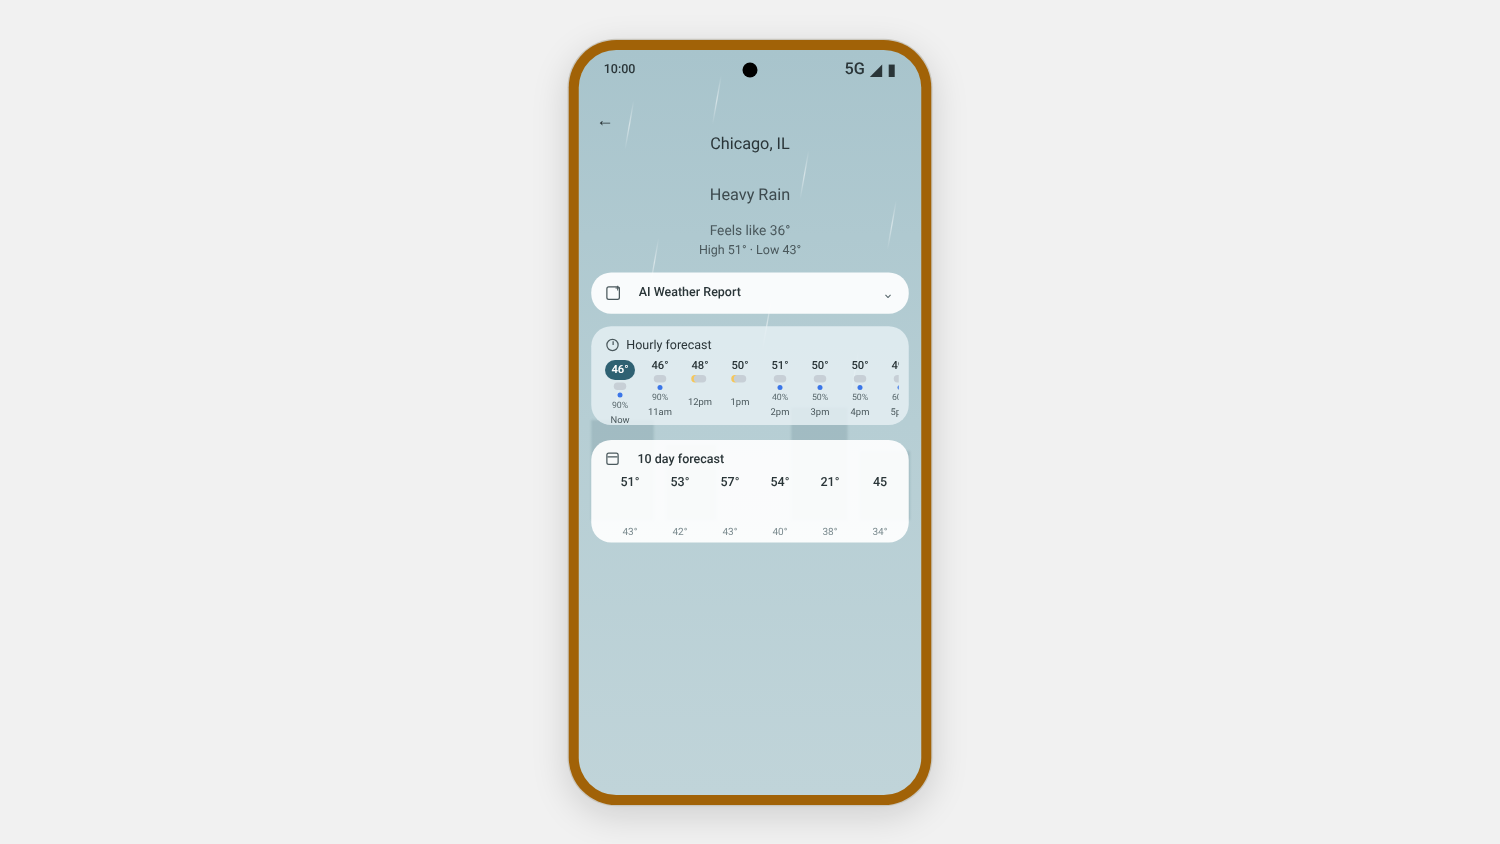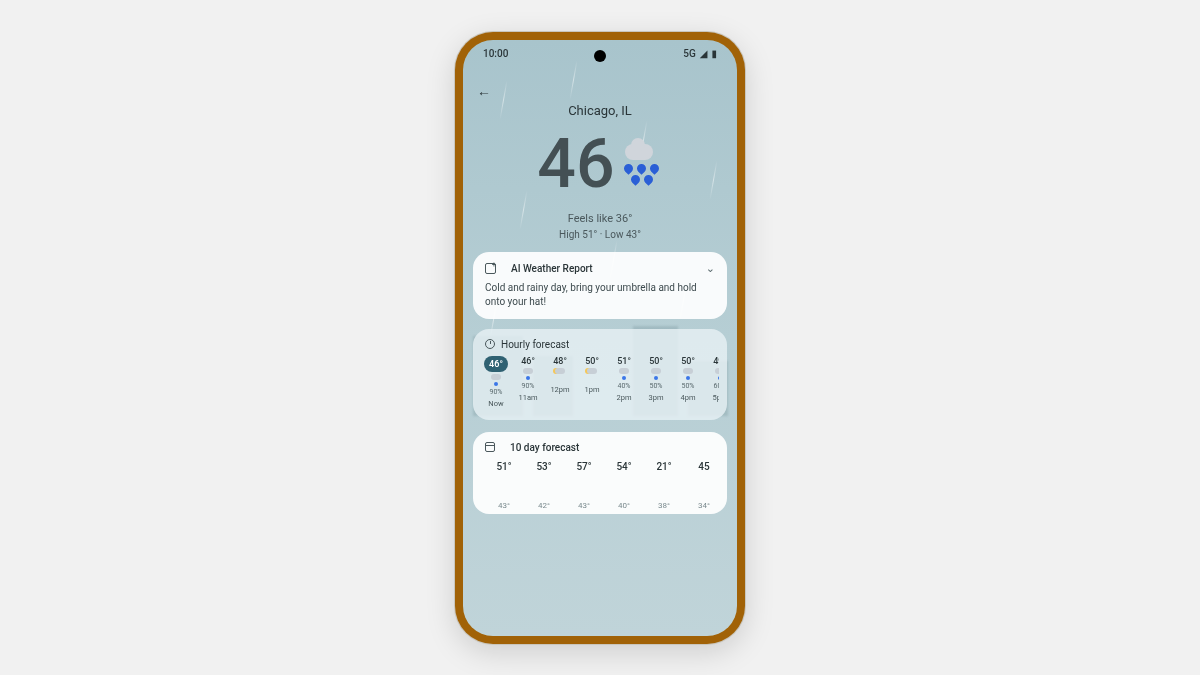--- a/index.html
+++ b/index.html
@@ -59,21 +59,21 @@
     display: flex;
     justify-content: space-between;
     align-items: center;
     padding: 8px 20px 2px;
     font-size: 10px;
     color: #2a3538;
     font-weight: 500;
     position: relative;
     z-index: 5;
   }
-  .status-right { display: flex; gap: 4px; align-items: center; font-size: 10px; }
+  .status-right { display: flex; gap: 4px; align-items: center; font-size: 13px; }
   .header-row {
     display: flex;
     align-items: center;
     justify-content: center;
     padding: 4px 12px 8px;
     position: relative;
     z-index: 5;
   }
   .back-btn {
     position: absolute;
@@ -174,21 +174,21 @@
   .ai-text {
     font-size: 10px;
     line-height: 1.4;
     color: #3d4a4e;
     margin-top: 6px;
   }
   .hourly-card {
     background: rgba(230,240,244,0.82);
     border-radius: 16px;
     margin: 10px 10px 0;
-    padding: 10px 8px 12px;
+    padding: 10px 8px 0;
     position: relative;
     z-index: 5;
   }
   .hourly-header {
     display: flex;
     align-items: center;
     gap: 6px;
     font-size: 10px;
     color: #2a3538;
     padding-left: 4px;
@@ -304,43 +304,32 @@
         <span>◢</span>
         <span>▮</span>
       </span>
     </div>
 
     <div class="header-row">
       <span class="back-btn">←</span>
       <span class="location">Chicago, IL</span>
     </div>
 
-
-    <div class="temp-row">
-      <div class="big-temp">46</div>
-      <div class="rain-icon">
-        <div class="cloud"></div>
-        <div class="drop" style="top:22px; left:5px;"></div>
-        <div class="drop" style="top:22px; left:18px;"></div>
-        <div class="drop" style="top:22px; left:31px;"></div>
-        <div class="drop" style="top:33px; left:12px;"></div>
-        <div class="drop" style="top:33px; left:25px;"></div>
-      </div>
-    </div>
+    <div class="condition-label">Heavy Rain</div>
+
 
     <div class="feels-like">Feels like 36°</div>
     <div class="hi-lo">High 51°  ·  Low 43°</div>
 
     <div class="card">
       <div class="card-header">
         <span class="sparkle-icon"></span>
         <span>AI Weather Report</span>
         <span class="chev">⌄</span>
       </div>
-      <div class="ai-text">Cold and rainy day, bring your umbrella and hold onto your hat!</div>
     </div>
 
     <div class="hourly-card">
       <div class="hourly-header">
         <span class="clock-icon"></span>
         <span>Hourly forecast</span>
       </div>
       <div class="hourly-row" id="hourly-row">
           <div class="hour-col now">
     <span class="temp-chip">46°</span>

